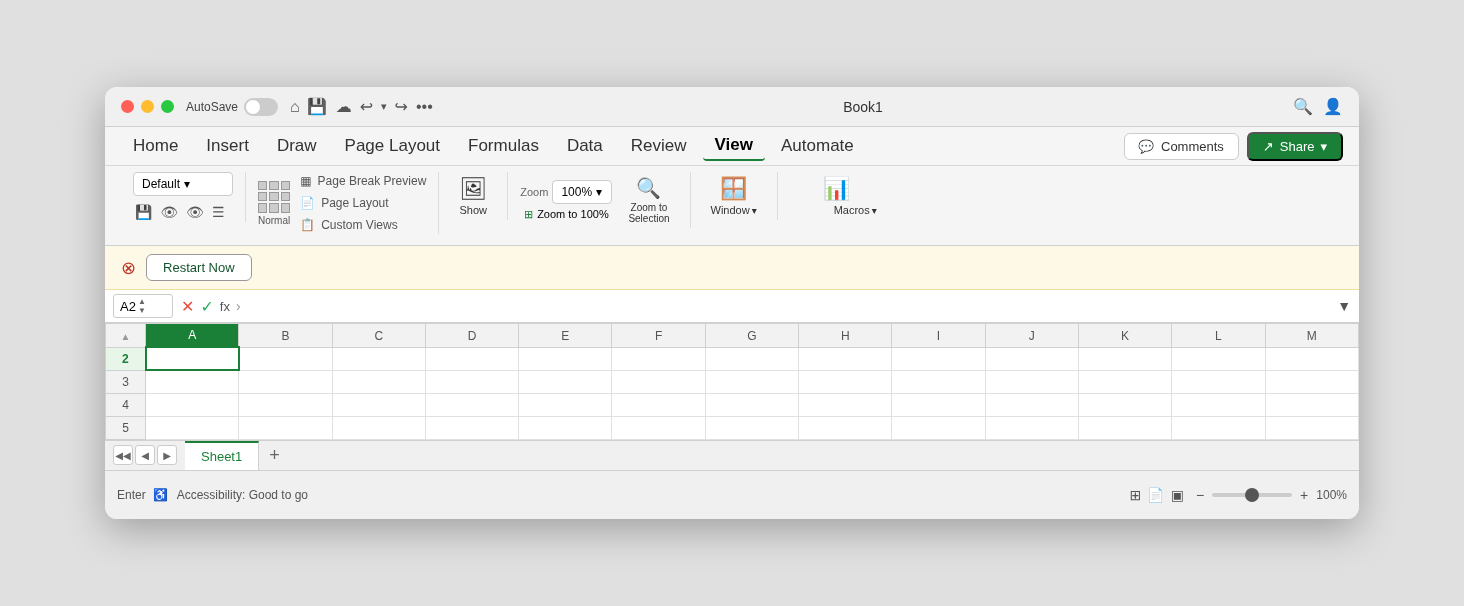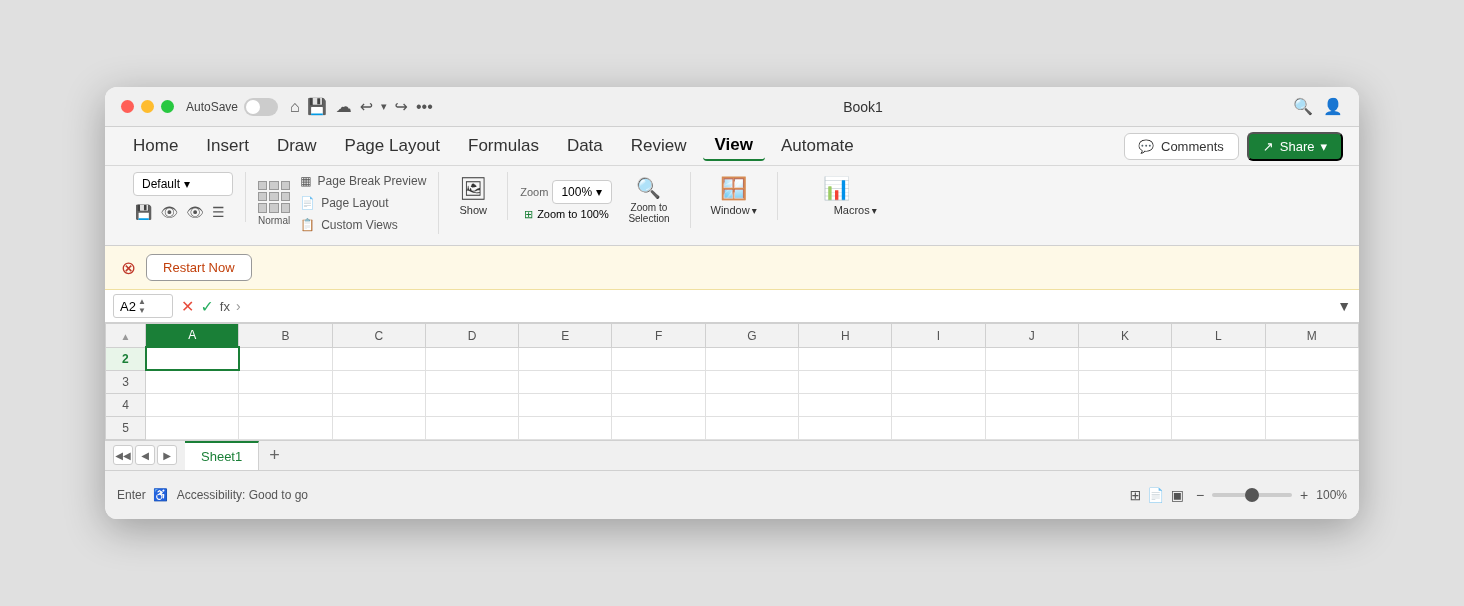--- a/index.html
+++ b/index.html
@@ -228,21 +228,21 @@
       color: #333;
     }
     .update-text strong { font-weight: 600; }
     .restart-btn {
       padding: 5px 16px;
       border: 1px solid #999;
       border-radius: 6px;
       background: white;
       font-size: 13px;
       cursor: pointer;
-      color: #c2410c;
+      color: #14532d;
       white-space: nowrap;
     }
     
     .formula-bar {
       display: flex;
       align-items: center;
       padding: 4px 8px;
       background: white;
       border-bottom: 1px solid #d0d0d0;
       gap: 8px;

